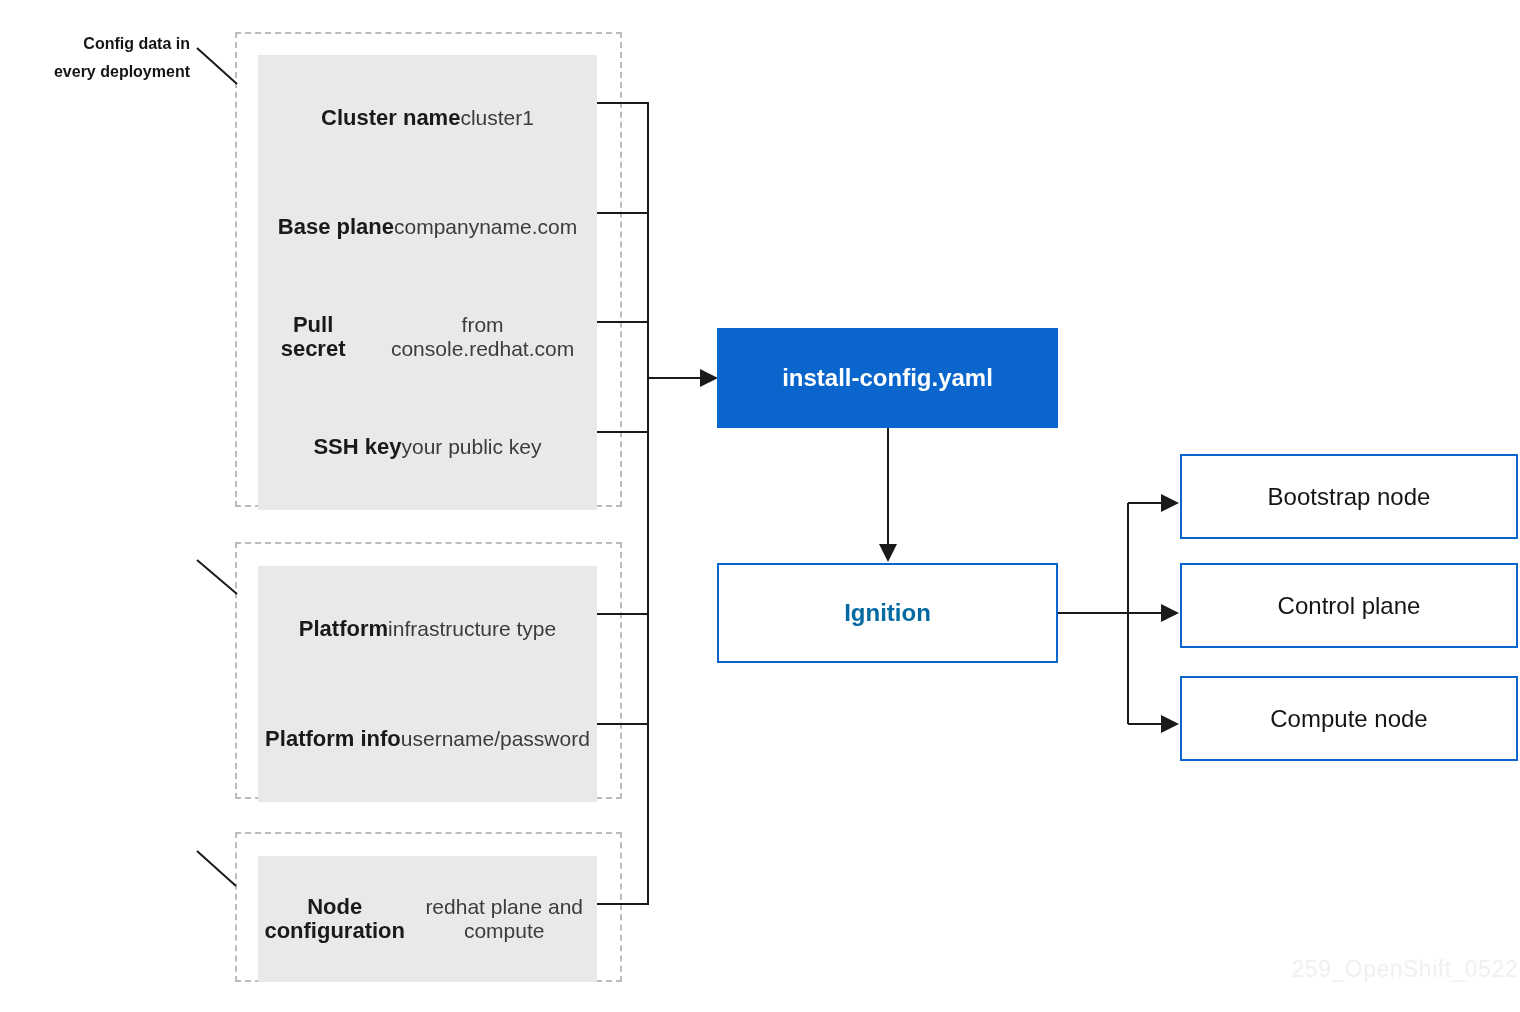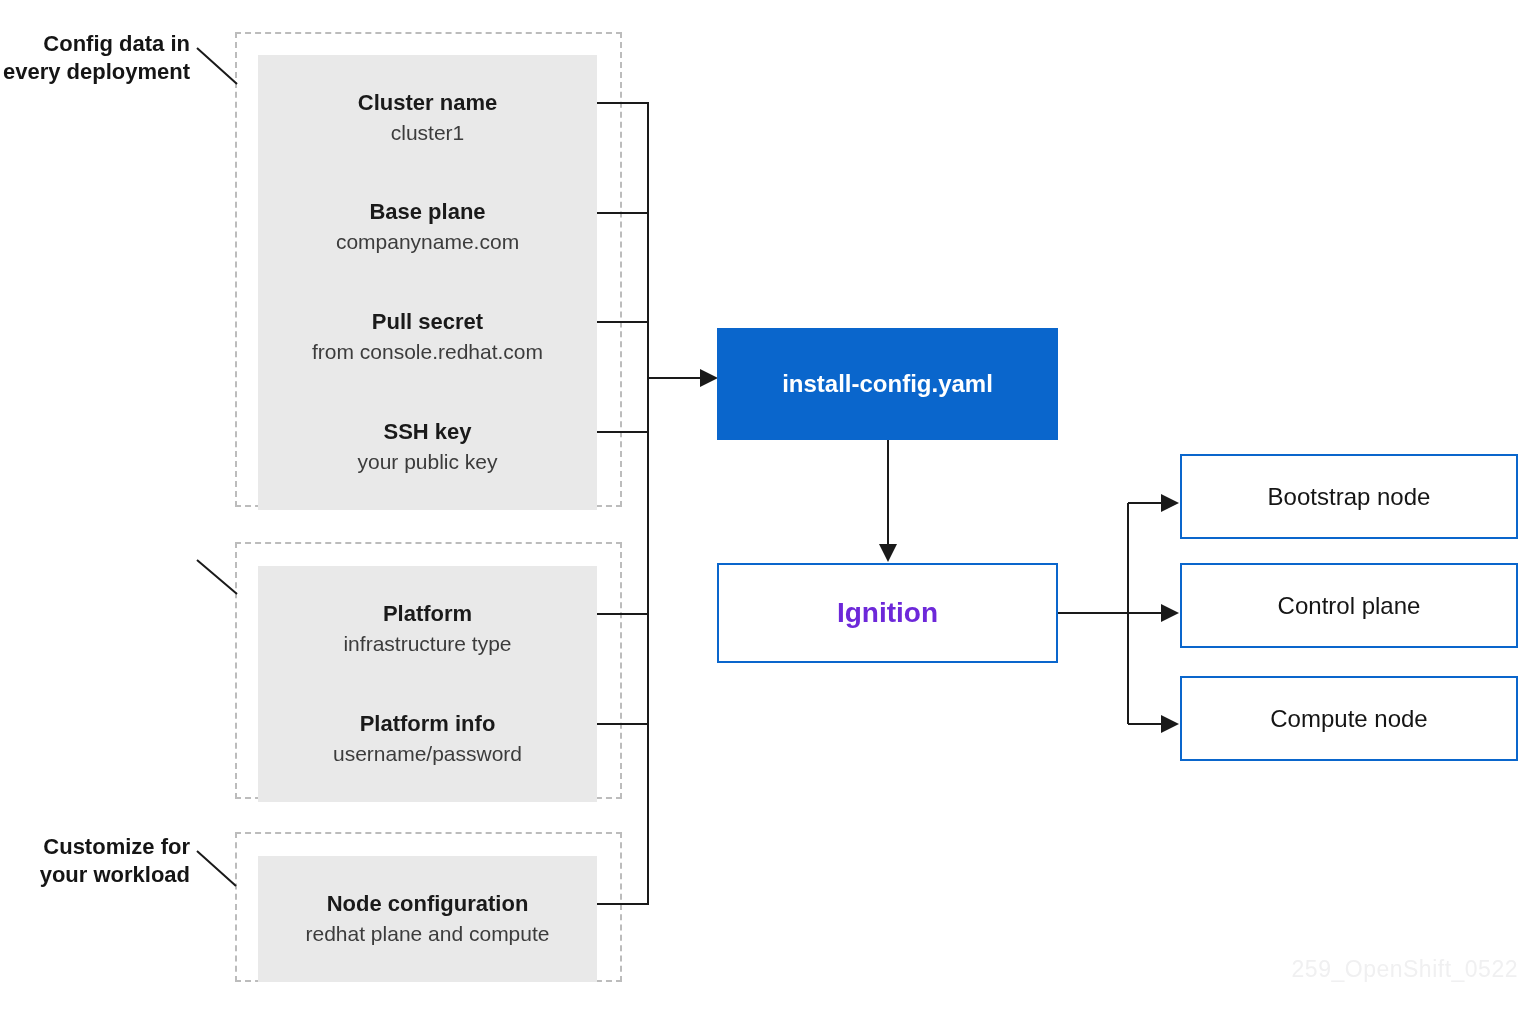--- a/index.html
+++ b/index.html
@@ -25,66 +25,66 @@
     z-index: 0;
   }
   .group-1 { left: 235px; top: 32px;  width: 383px; height: 471px; }
   .group-2 { left: 235px; top: 542px; width: 383px; height: 253px; }
   .group-3 { left: 235px; top: 832px; width: 383px; height: 146px; }
   .gbox {
     position: absolute;
     left: 21px;
     width: 339px; height: 126px;
     background: var(--boxgray, #e9e9e9);
-    display: flex; flex-direction: column;
+    display: flex; 
     align-items: center; justify-content: center;
     row-gap: 6px;
     z-index: 2;
     text-align: center;
   }
   .gbox .title {
     font-size: 22px; font-weight: 700; color: #1a1a1a;
     line-height: 24px;
   }
   .gbox .subtitle {
     font-size: 21px; font-weight: 400; color: #3c3c3c;
     line-height: 24px;
   }
   .side-label {
     position: absolute;
     left: 0; width: 190px;
     text-align: right;
-    font-size: 22px; font-weight: 700;
+    font-size: 16px; font-weight: 700;
     line-height: 28px;
     color: #151515;
     white-space: pre-line;
     z-index: 2;
   }
   .label-1 { top: 30px; }
   .label-2 { top: 541px; }
   .label-3 { top: 833px; }
   .flow-box {
     position: absolute;
     display: flex; align-items: center; justify-content: center;
     text-align: center;
     z-index: 2;
     box-sizing: border-box;
   }
   .install-config {
-    left: 717px; top: 328px; width: 341px; height: 112px;
+    left: 717px; top: 328px; width: 341px; height: 100px;
     background: var(--accent, #0a66cc);
     color: #ffffff;
     font-size: 24px; font-weight: 600;
   }
   .ignition {
     left: 717px; top: 563px; width: 341px; height: 100px;
     background: #ffffff;
     border: 2px solid var(--accent, #0a66cc);
-    color: #6d28d9;
-    font-size: 28px; font-weight: 600;
+    color: #0369a1;
+    font-size: 24px; font-weight: 600;
   }
   .node-box {
     left: 1180px; width: 338px; height: 85px;
     background: #ffffff;
     border: 2px solid var(--accent, #0a66cc);
     color: #151515;
     font-size: 24px; font-weight: 400;
   }
   .node-1 { top: 454px; }
   .node-2 { top: 563px; }
@@ -116,22 +116,20 @@
     <path d="M1058 613 H1162 M1128 503 V724 M1128 503 H1162 M1128 724 H1162" fill="none" stroke="#1a1a1a" stroke-width="2"></path>
     <polygon points="1161,494 1179,503 1161,512" fill="#1a1a1a"></polygon>
     <polygon points="1161,604 1179,613 1161,622" fill="#1a1a1a"></polygon>
     <polygon points="1161,715 1179,724 1161,733" fill="#1a1a1a"></polygon>
 
     <path d="M197 48 L237 84 M197 560 L237 594 M197 851 L236 886" fill="none" stroke="#1a1a1a" stroke-width="2"></path>
   </svg>
 
   <div class="side-label label-1">Config data in
 every deployment</div>
-  <div class="side-label label-3">Customize for
-your workload</div>
 
   <div class="group group-1">
     <div class="gbox" style="top:21px">
       <div class="title">Cluster name</div>
       <div class="subtitle">cluster1</div>
     </div>
     <div class="gbox" style="top:130px">
       <div class="title">Base plane</div>
       <div class="subtitle">companyname.com</div>
     </div>

